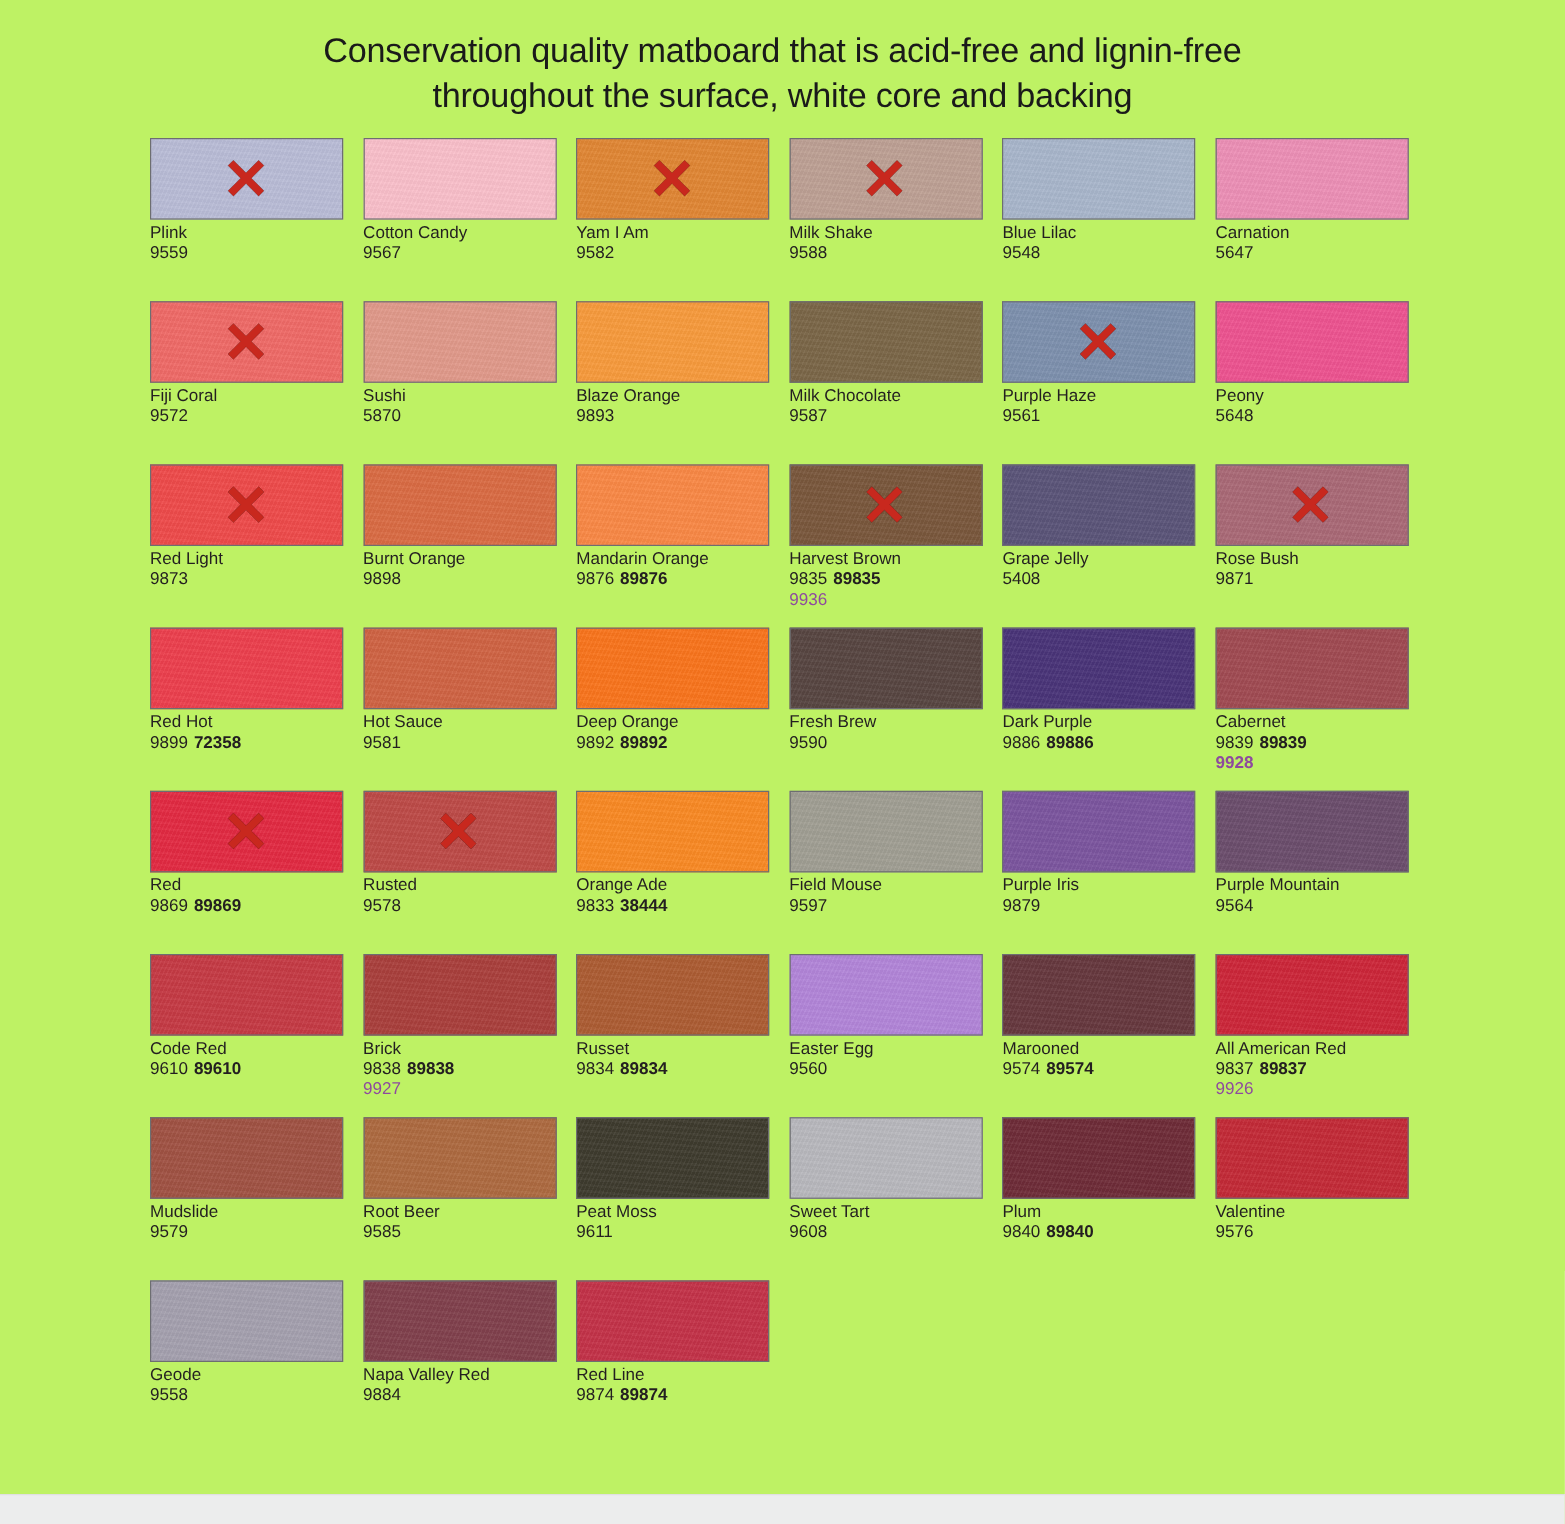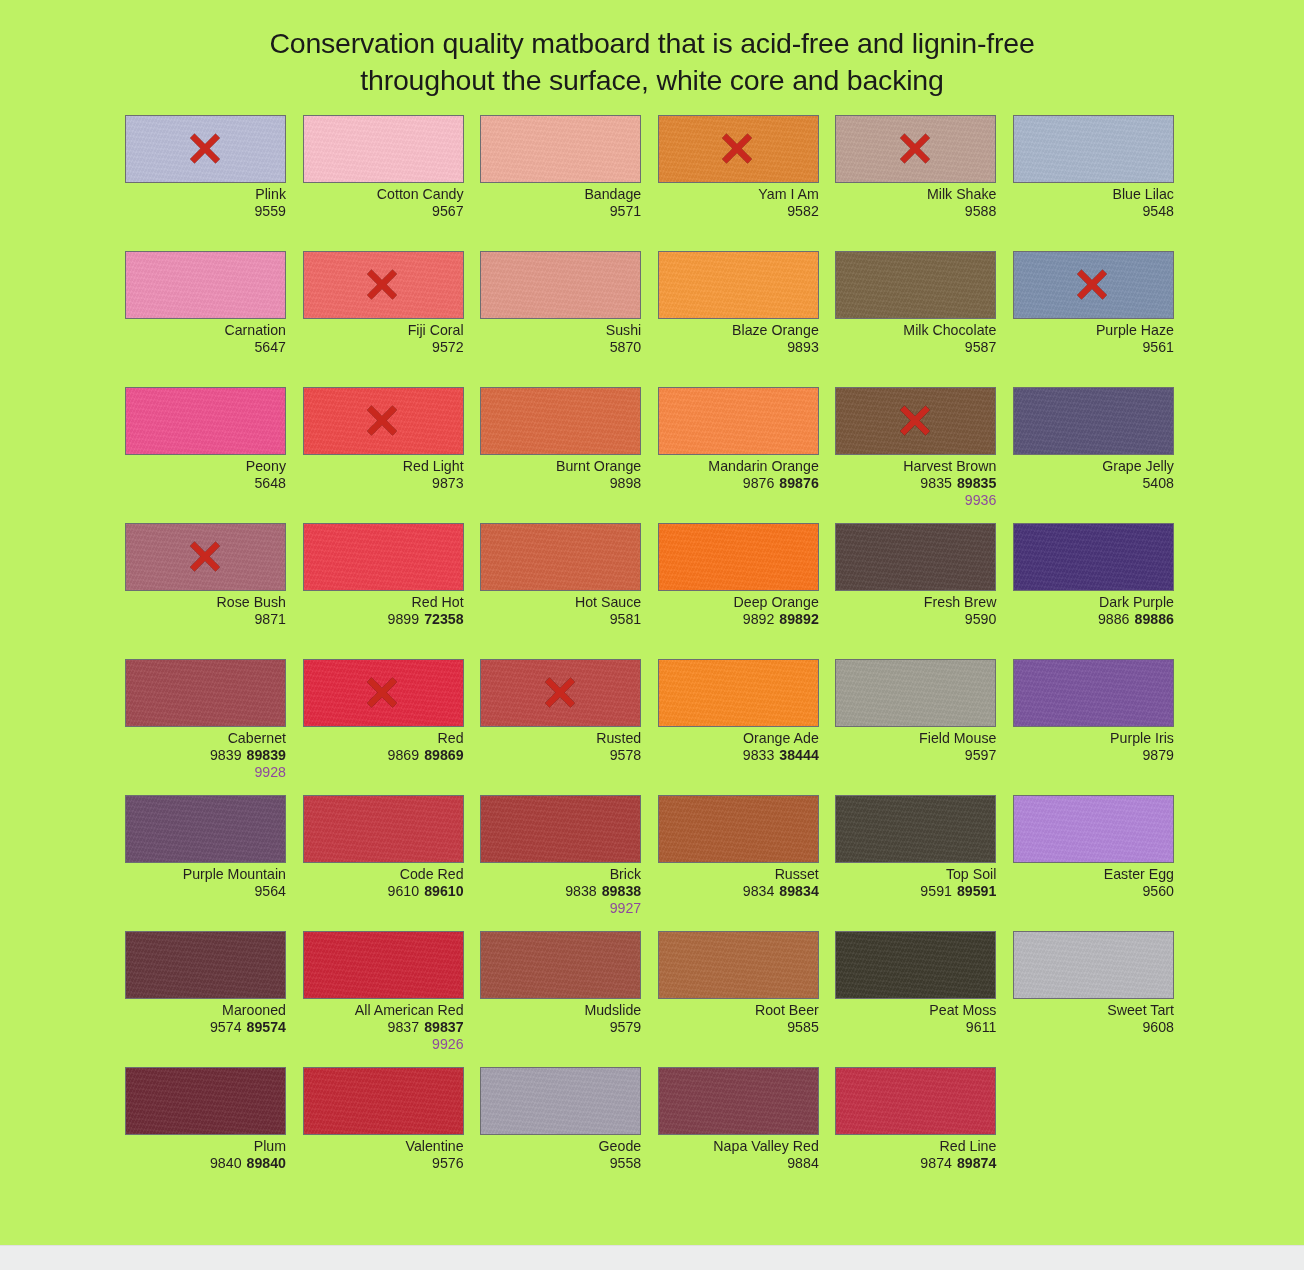--- a/index.html
+++ b/index.html
@@ -77,21 +77,21 @@
     top: 50%;
     transform: translate(-50%, -50%);
     width: 42px;
     height: 42px;
     z-index: 3;
   }
   .xmark svg { display: block; }
 
   .caption {
     margin-top: 3px;
-    text-align: right;
+    text-align: left;
     font-size: 14.2px;
     line-height: 16.8px;
     color: #231f20;
   }
   .cap-name {
     display: block;
     white-space: nowrap;
   }
   .cap-codes {
     display: block;
@@ -140,27 +140,20 @@
         </div>
       </div>
       <div class="cell">
         <div class="swatch" style="background: rgb(249, 191, 202); border-color: rgb(109, 110, 113);"></div>
         <div class="caption">
           <span class="cap-name">Cotton Candy</span>
           <span class="cap-codes"><span class="code-primary">9567</span></span>
         </div>
       </div>
       <div class="cell">
-        <div class="swatch" style="background: rgb(238, 173, 156); border-color: rgb(109, 110, 113);"></div>
-        <div class="caption">
-          <span class="cap-name">Bandage</span>
-          <span class="cap-codes"><span class="code-primary">9571</span></span>
-        </div>
-      </div>
-      <div class="cell">
         <div class="swatch" style="background: rgb(224, 134, 52); border-color: rgb(109, 110, 113);">
           <span class="xmark">
             <svg viewBox="0 0 40 40" width="40" height="40">
               <path d="M9.5 5.5 L20 16 L30.5 5.5 L35 10 L24.5 20.5 L35 31 L30.5 35.5 L20 25 L9.5 35.5 L5 31 L15.5 20.5 L5 10 Z" fill="#c8281e" stroke="rgba(0,0,0,0.18)" stroke-width="0.8"></path>
             </svg>
           </span>
         </div>
         <div class="caption">
           <span class="cap-name">Yam I Am</span>
           <span class="cap-codes"><span class="code-primary">9582</span></span>
@@ -341,21 +334,21 @@
         <div class="caption">
           <span class="cap-name">Dark Purple</span>
           <span class="cap-codes"><span class="code-primary">9886</span><span class="code-bold">89886</span></span>
         </div>
       </div>
       <div class="cell">
         <div class="swatch" style="background: rgb(160, 74, 82); border-color: rgb(109, 110, 113);"></div>
         <div class="caption">
           <span class="cap-name">Cabernet</span>
           <span class="cap-codes"><span class="code-primary">9839</span><span class="code-bold">89839</span></span>
-          <span class="code-alt" style="color: rgb(142, 74, 158);">9928</span>
+          <span class="code-alt" style="color: rgb(142, 74, 158); font-weight: bold;">9928</span>
         </div>
       </div>
       <div class="cell">
         <div class="swatch" style="background: rgb(226, 42, 66); border-color: rgb(109, 110, 113);">
           <span class="xmark">
             <svg viewBox="0 0 40 40" width="40" height="40">
               <path d="M9.5 5.5 L20 16 L30.5 5.5 L35 10 L24.5 20.5 L35 31 L30.5 35.5 L20 25 L9.5 35.5 L5 31 L15.5 20.5 L5 10 Z" fill="#c8281e" stroke="rgba(0,0,0,0.18)" stroke-width="0.8"></path>
             </svg>
           </span>
         </div>
@@ -421,27 +414,20 @@
         </div>
       </div>
       <div class="cell">
         <div class="swatch" style="background: rgb(172, 92, 51); border-color: rgb(109, 110, 113);"></div>
         <div class="caption">
           <span class="cap-name">Russet</span>
           <span class="cap-codes"><span class="code-primary">9834</span><span class="code-bold">89834</span></span>
         </div>
       </div>
       <div class="cell">
-        <div class="swatch" style="background: rgb(74, 69, 58); border-color: rgb(109, 110, 113);"></div>
-        <div class="caption">
-          <span class="cap-name">Top Soil</span>
-          <span class="cap-codes"><span class="code-primary">9591</span><span class="code-bold">89591</span></span>
-        </div>
-      </div>
-      <div class="cell">
         <div class="swatch" style="background: rgb(178, 133, 216); border-color: rgb(109, 110, 113);"></div>
         <div class="caption">
           <span class="cap-name">Easter Egg</span>
           <span class="cap-codes"><span class="code-primary">9560</span></span>
         </div>
       </div>
       <div class="cell">
         <div class="swatch" style="background: rgb(102, 56, 62); border-color: rgb(109, 110, 113);"></div>
         <div class="caption">
           <span class="cap-name">Marooned</span>

